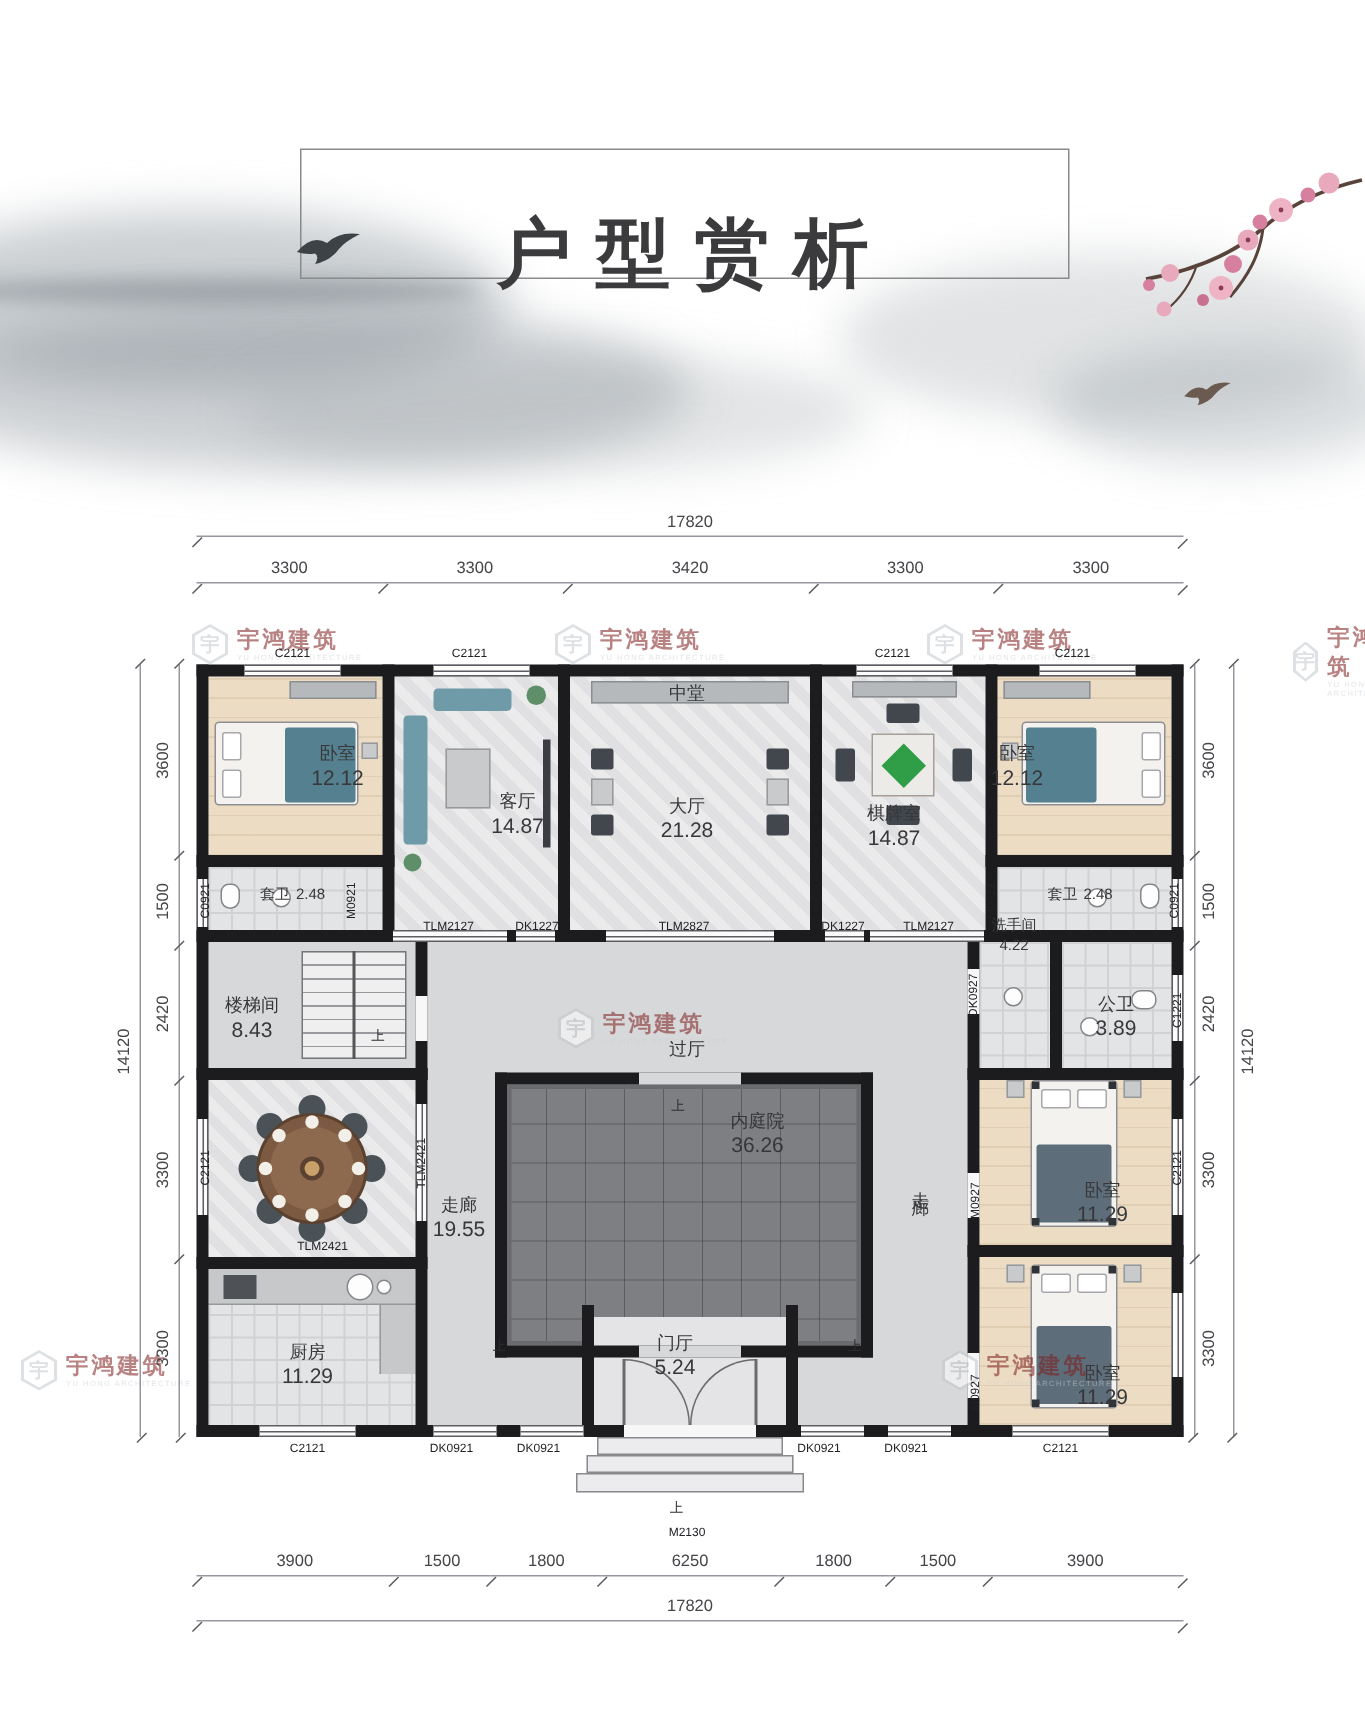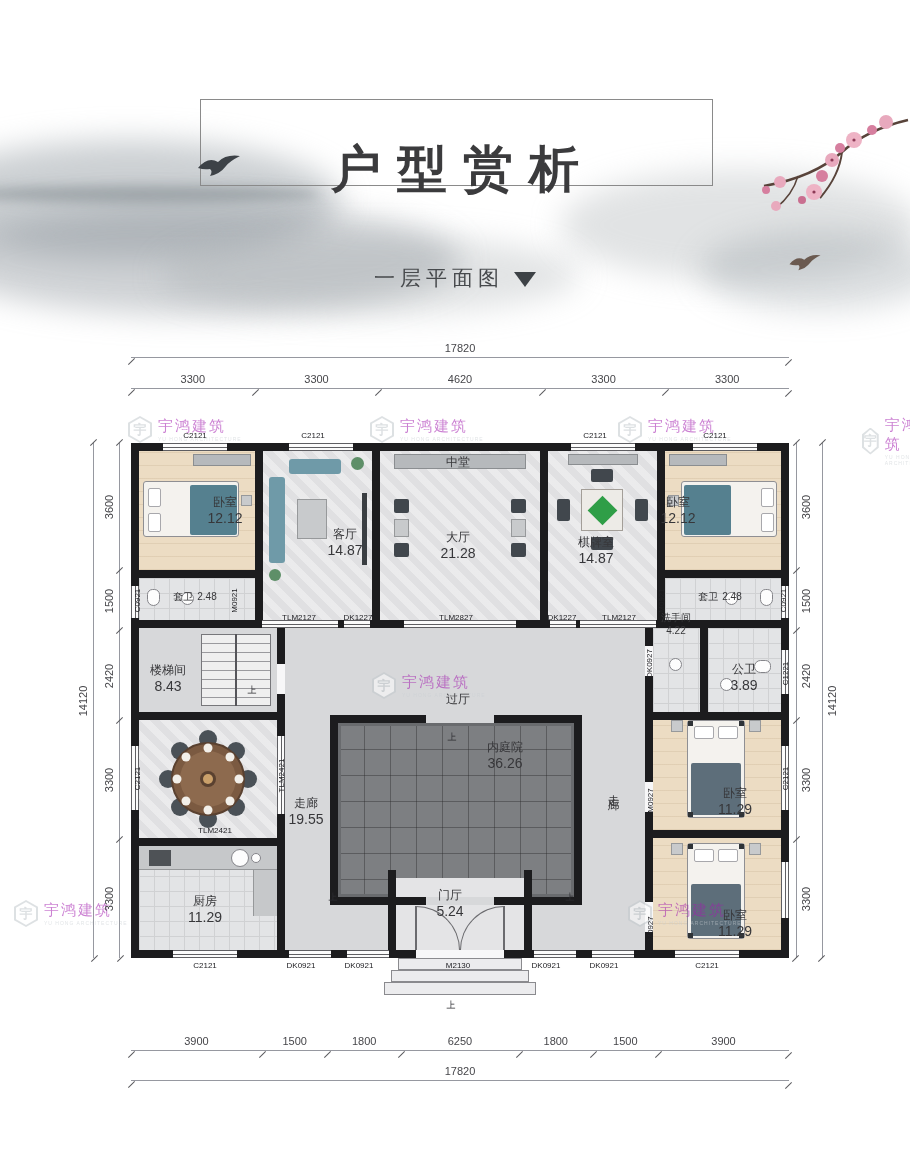--- a/index.html
+++ b/index.html
@@ -71,40 +71,37 @@
   .dimcol.right-line .seg{border-right:1px solid #9698a0}
   .dimcol.right-line .seg::before{content:"";position:absolute;right:-5px;top:-1px;width:9px;height:1px;background:#5a5a5e;transform:rotate(-45deg)}
   .dimcol.right-line::after{content:"";position:absolute;right:-5px;bottom:-1px;width:9px;height:1px;background:#5a5a5e;transform:rotate(-45deg)}
   .dimcol.left-line .seg{border-left:1px solid #9698a0}
   .dimcol.left-line .seg::before{content:"";position:absolute;left:-5px;top:-1px;width:9px;height:1px;background:#5a5a5e;transform:rotate(-45deg)}
   .dimcol.left-line::after{content:"";position:absolute;left:-5px;bottom:-1px;width:9px;height:1px;background:#5a5a5e;transform:rotate(-45deg)}
   
   .wm{position:absolute;display:flex;align-items:center;gap:6px;z-index:4;opacity:.55;pointer-events:none}
   .wm .logo{position:relative;width:24px;height:27px;background:#c3c9cd;clip-path:polygon(50% 0,100% 25%,100% 75%,50% 100%,0 75%,0 25%)}
   .wm .logo i{position:absolute;inset:2px;background:#fff;clip-path:polygon(50% 0,100% 25%,100% 75%,50% 100%,0 75%,0 25%);display:flex;align-items:center;justify-content:center;font-style:normal;color:#c3c9cd;font-size:13px;font-weight:bold}
-  .wm .t b{display:block;font-size:15px;letter-spacing:2px;font-weight:normal;color:#a21caf}
+  .wm .t b{display:block;font-size:15px;letter-spacing:2px;font-weight:bold;color:#7f1d1d}
   .wm .t i{display:block;font-style:normal;font-size:5px;letter-spacing:1px;color:#c9ced2}
 </style>
 </head>
 <body>
 
 <div id="canvas">
 
   <div class="ink" style="left:-80px;top:140px;width:420px;height:120px;background:rgba(163,170,174,.55)"></div>
   <div class="ink" style="left:-60px;top:205px;width:520px;height:110px;background:rgba(130,138,144,.38)"></div>
   <div class="ink" style="left:160px;top:235px;width:420px;height:80px;background:rgba(160,166,170,.30)"></div>
   <div class="ink" style="left:560px;top:170px;width:360px;height:110px;background:rgba(168,174,178,.35)"></div>
   <div class="ink" style="left:700px;top:230px;width:240px;height:80px;background:rgba(140,148,154,.30)"></div>
   <div class="ink" style="left:-40px;top:185px;width:360px;height:18px;background:rgba(90,100,106,.35);filter:blur(6px)"></div>
 
   <div class="title-box"></div>
   <div class="main-title">户型赏析</div>
-  <div class="subtitle-row">
-    <span>一层平面图</span><span class="tri"></span>
-  </div>
   <svg class="abs" style="left:196px;top:152px;z-index:3" width="46" height="26" viewBox="0 0 46 26">
       <path d="M2 16 Q12 4 22 10 Q30 2 44 4 Q34 9 30 14 Q24 22 14 24 Q17 19 14 17 Q8 18 2 16 Z" fill="#3d4247"></path>
     </svg>
   <svg class="abs" style="left:788px;top:252px;z-index:3" width="34" height="20" viewBox="0 0 46 26">
       <path d="M2 16 Q12 4 22 10 Q30 2 44 4 Q34 9 30 14 Q24 22 14 24 Q17 19 14 17 Q8 18 2 16 Z" fill="#6b5a50"></path>
     </svg>
   <svg class="abs" style="left:736px;top:98px;z-index:3" width="174" height="140" viewBox="0 0 174 140">
     <path d="M172 22 C146 28 124 38 106 54 C88 70 62 82 28 88" fill="none" stroke="#58433a" stroke-width="2.5"></path>
     <path d="M106 54 C104 72 96 86 84 100" fill="none" stroke="#58433a" stroke-width="2"></path>
     <path d="M62 78 C58 92 50 102 40 110" fill="none" stroke="#58433a" stroke-width="1.5"></path>
@@ -361,21 +358,21 @@
   <span class="op h" style="left:715px;top:431px">C2121</span>
   <span class="op h" style="left:299px;top:613px">TLM2127</span>
   <span class="op h" style="left:358px;top:613px">DK1227</span>
   <span class="op h" style="left:456px;top:613px">TLM2827</span>
   <span class="op h" style="left:562px;top:613px">DK1227</span>
   <span class="op h" style="left:619px;top:613px">TLM2127</span>
   <span class="op h" style="left:215px;top:826px">TLM2421</span>
   <span class="op h" style="left:205px;top:961px">C2121</span>
   <span class="op h" style="left:301px;top:961px">DK0921</span>
   <span class="op h" style="left:359px;top:961px">DK0921</span>
-  <span class="op h" style="left:458px;top:961px">M2130</span>
+  <span class="op h" style="left:458px;top:1017px">M2130</span>
   <span class="op h" style="left:546px;top:961px">DK0921</span>
   <span class="op h" style="left:604px;top:961px">DK0921</span>
   <span class="op h" style="left:707px;top:961px">C2121</span>
   <span class="op v" style="left:117px;top:596px">C0921</span>
   <span class="op v" style="left:214px;top:596px">M0921</span>
   <span class="op v" style="left:641px;top:596px">M0921</span>
   <span class="op v" style="left:763px;top:596px">C0921</span>
   <span class="op v" style="left:629px;top:659px">DK0927</span>
   <span class="op v" style="left:765px;top:669px">C1221</span>
   <span class="op v" style="left:261px;top:771px">TLM2421</span>
@@ -383,21 +380,21 @@
   <span class="op v" style="left:765px;top:774px">C2121</span>
   <span class="op v" style="left:630px;top:796px">M0927</span>
   <span class="op v" style="left:630px;top:924px">M0927</span>
 
   <div class="dimrow" style="left:131px;top:341px;width:658px">
     <div class="seg" style="--f:1">17820</div>
   </div>
   <div class="dimrow" style="left:131px;top:372px;width:658px">
     <div class="seg" style="--f:3300">3300</div>
     <div class="seg" style="--f:3300">3300</div>
-    <div class="seg" style="--f:4620">4620</div>
+    <div class="seg" style="--f:4620">3420</div>
     <div class="seg" style="--f:3300">3300</div>
     <div class="seg" style="--f:3300">3300</div>
   </div>
   <div class="dimrow" style="left:131px;top:1034px;width:658px">
     <div class="seg" style="--f:3900">3900</div>
     <div class="seg" style="--f:1500">1500</div>
     <div class="seg" style="--f:1800">1800</div>
     <div class="seg" style="--f:3420">6250</div>
     <div class="seg" style="--f:1800">1800</div>
     <div class="seg" style="--f:1500">1500</div>

